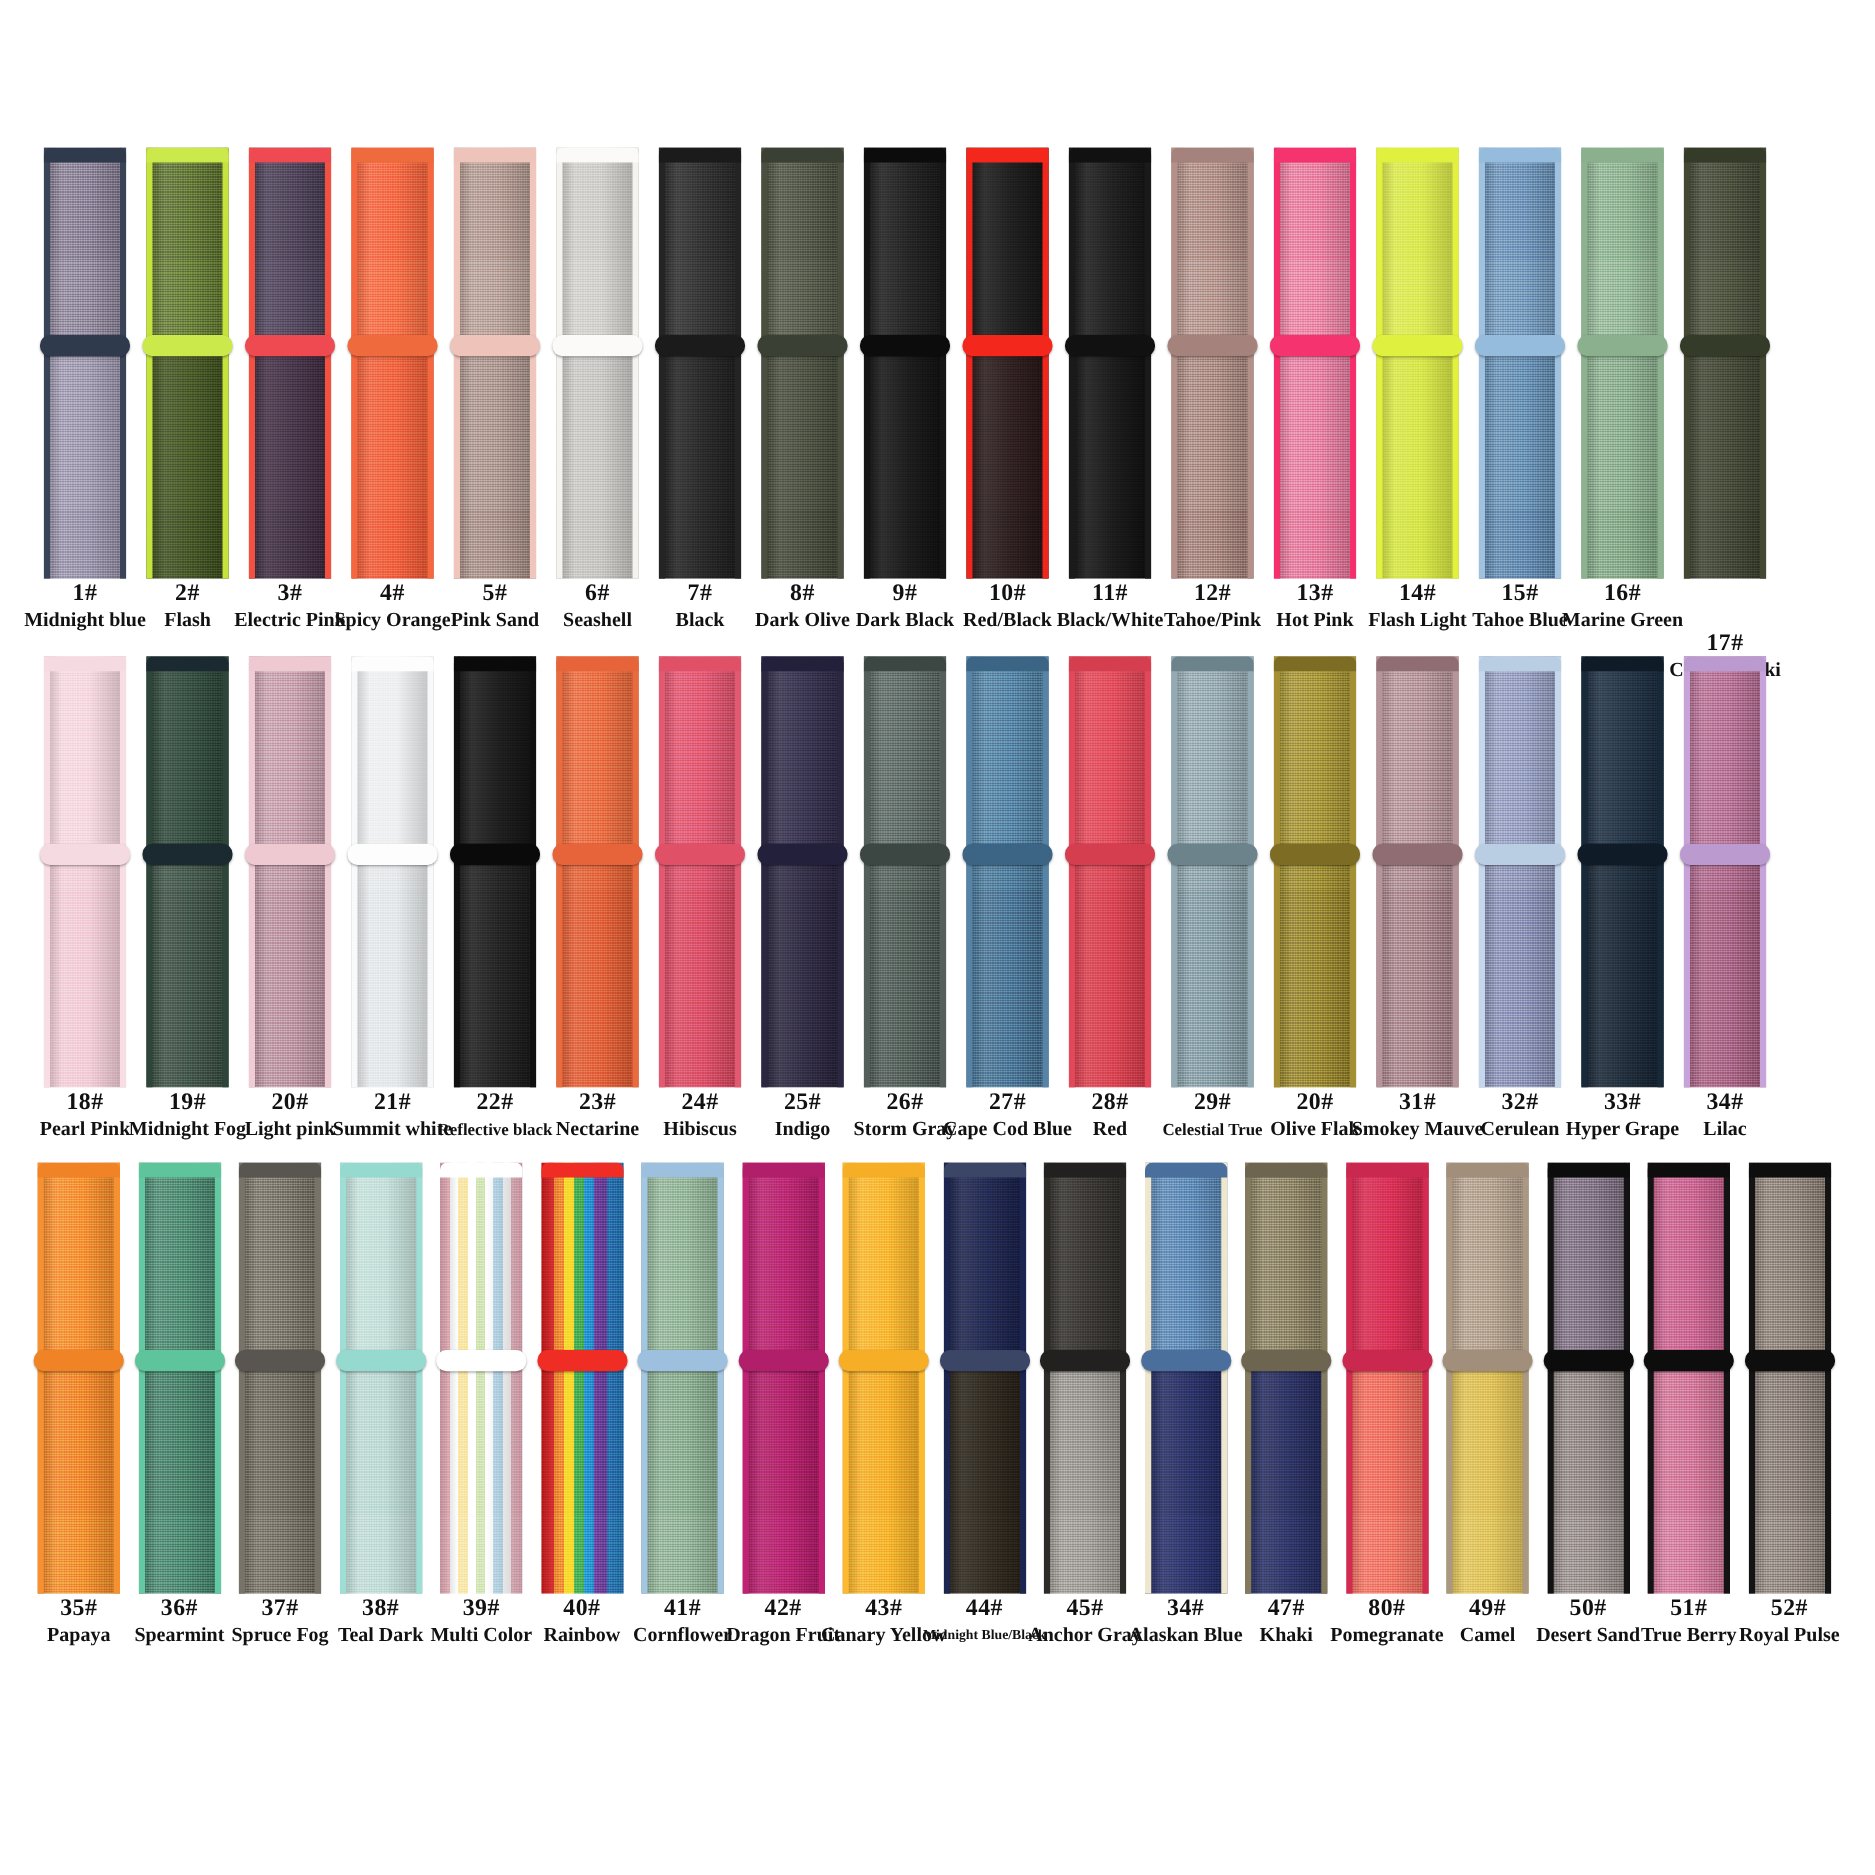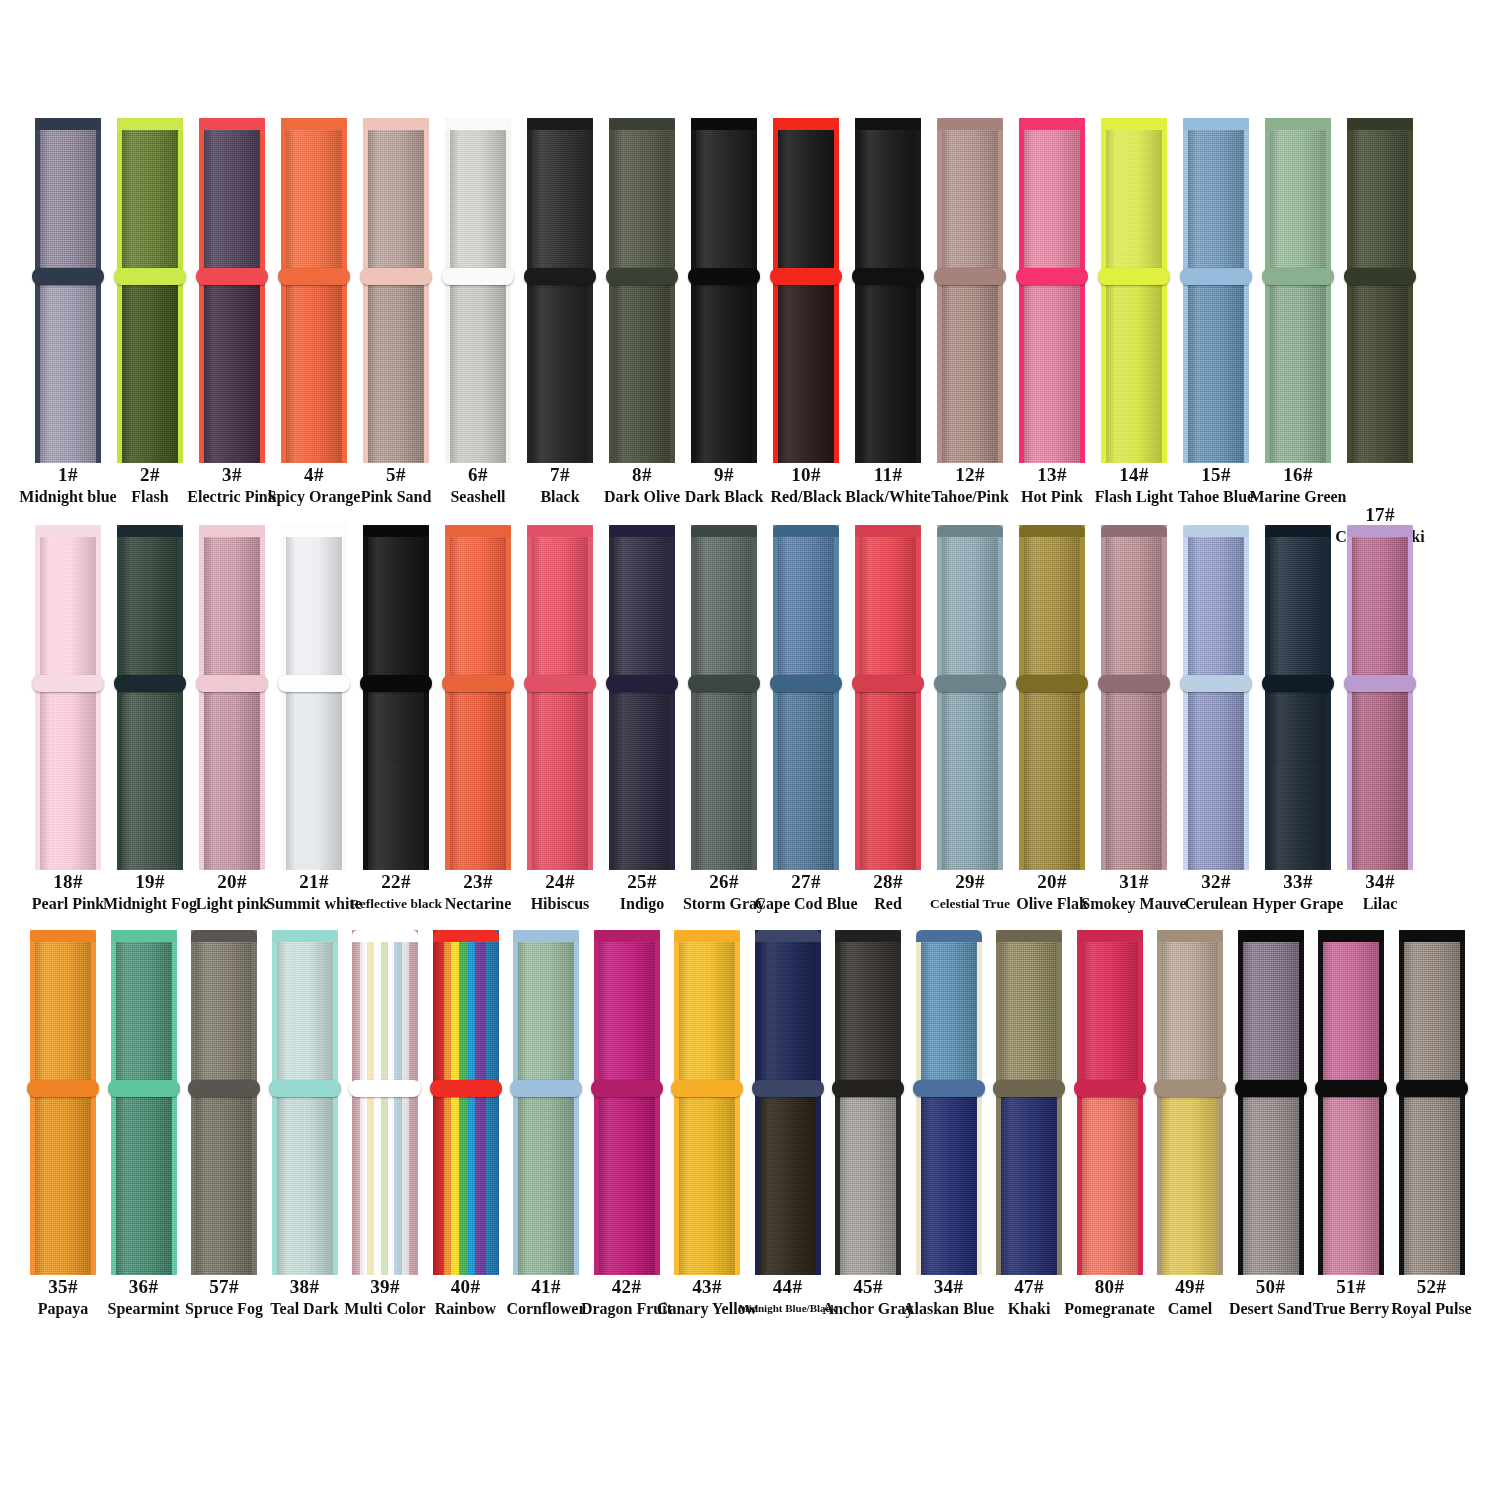--- a/index.html
+++ b/index.html
@@ -896,21 +896,21 @@
     <div class="row-labels" id="labels-3">
         <div class="label" style="left: -7px; width: 140px;">
           <span class="num">35#</span>
           <span class="nm">Papaya</span>
         </div>
         <div class="label" style="left: 73.5px; width: 140px;">
           <span class="num">36#</span>
           <span class="nm">Spearmint</span>
         </div>
         <div class="label" style="left: 154px; width: 140px;">
-          <span class="num">57#</span>
+          <span class="num">37#</span>
           <span class="nm">Spruce Fog</span>
         </div>
         <div class="label" style="left: 234.5px; width: 140px; text-align: center;">
           <span class="num">38#</span>
           <span class="nm">Teal Dark</span>
         </div>
         <div class="label" style="left: 315px; width: 140px;">
           <span class="num">39#</span>
           <span class="nm">Multi Color</span>
         </div>

